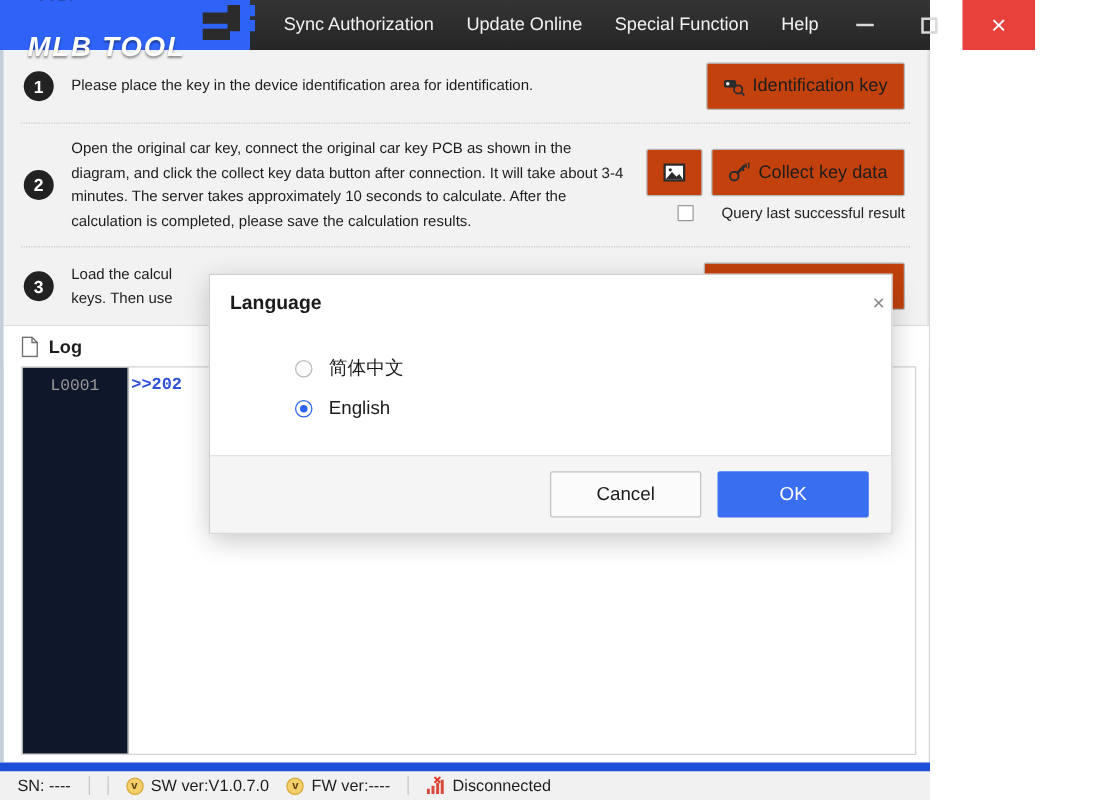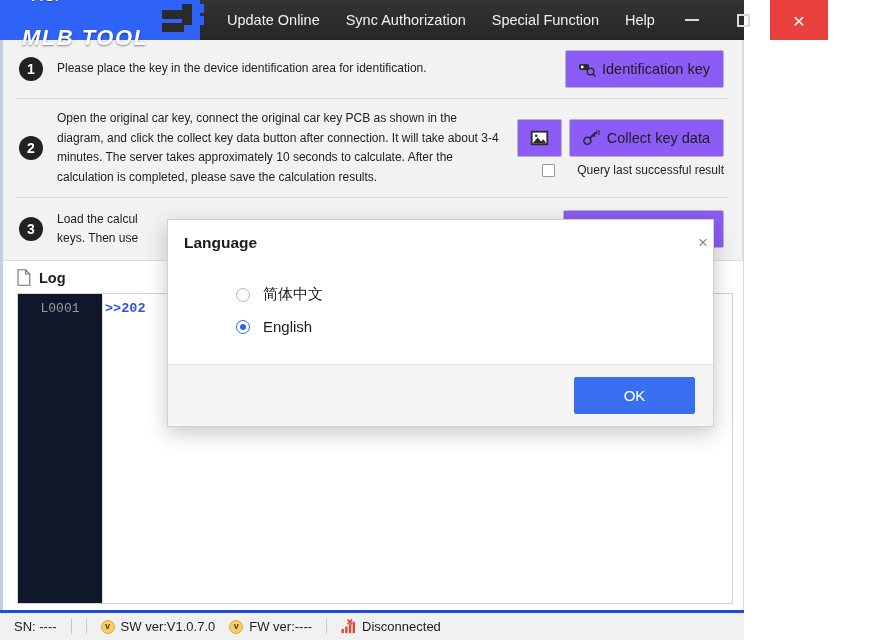--- a/index.html
+++ b/index.html
@@ -161,21 +161,21 @@
     flex: 0 0 auto;
     display: flex;
     flex-direction: column;
     align-items: flex-end;
     gap: 6px;
     margin-left: auto;
   }
   .btn-row { display: flex; gap: 7px; align-items: stretch; }
 
   .btn {
-    background: #8b5cf6;
+    background: #c2410c;
     border: 1px solid #b6b6b6;
     border-radius: 2px;
     font-size: 14.5px;
     color: #1d1d1d;
     padding: 10px 13px;
     display: flex;
     align-items: center;
     gap: 6px;
     cursor: default;
     white-space: nowrap;
@@ -244,21 +244,21 @@
     color: #2f51d6;
     line-height: 18px;
     white-space: nowrap;
   }
 
   
   .statusbar {
     flex: 0 0 30px;
     height: 30px;
     background: #f1f1f1;
-    border-top: 3px solid #1d4ed8;
+    border-top: 7px solid #1d4ed8;
     display: flex;
     align-items: center;
     padding-left: 14px;
     font-size: 13px;
     color: #1d1d1d;
   }
   .status-cell {
     display: flex;
     align-items: center;
     gap: 6px;
@@ -393,22 +393,22 @@
       <svg class="logo-plug" viewBox="0 0 56 36">
         <rect x="0" y="8" width="30" height="9" fill="#2b2b2b"></rect>
         <rect x="0" y="21" width="22" height="9" fill="#2b2b2b"></rect>
         <rect x="26" y="2" width="16" height="9" fill="#2f63f7"></rect>
         <rect x="26" y="14" width="16" height="9" fill="#2f63f7"></rect>
         <rect x="20" y="2" width="10" height="21" fill="#2b2b2b"></rect>
       </svg>
     </div>
 
     <div class="menubar">
+      <div class="menu-item">Sync Authorization</div>
       <div class="menu-item">Update Online</div>
-      <div class="menu-item">Sync Authorization</div>
       <div class="menu-item">Special Function</div>
       <div class="menu-item">Help</div>
     </div>
 
     <div class="winbtns">
       <div class="winbtn">
         <div class="glyph-min"></div>
       </div>
       <div class="winbtn">
         <div class="glyph-max"></div>
@@ -553,19 +553,20 @@
           <span class="radio"></span>
           <span class="radio-label">简体中文</span>
         </div>
         <div class="radio-row">
           <span class="radio on"></span>
           <span class="radio-label">English</span>
         </div>
       </div>
 
       <div class="modal-foot">
+        <div class="mbtn cancel">Cancel</div>
         <div class="mbtn ok">OK</div>
       </div>
 
     </div>
   </div>
 
 </div>
 
 </body></html>

